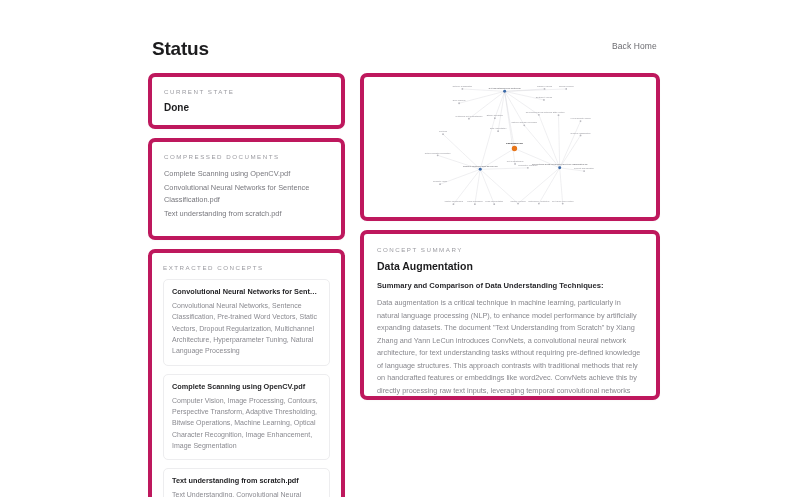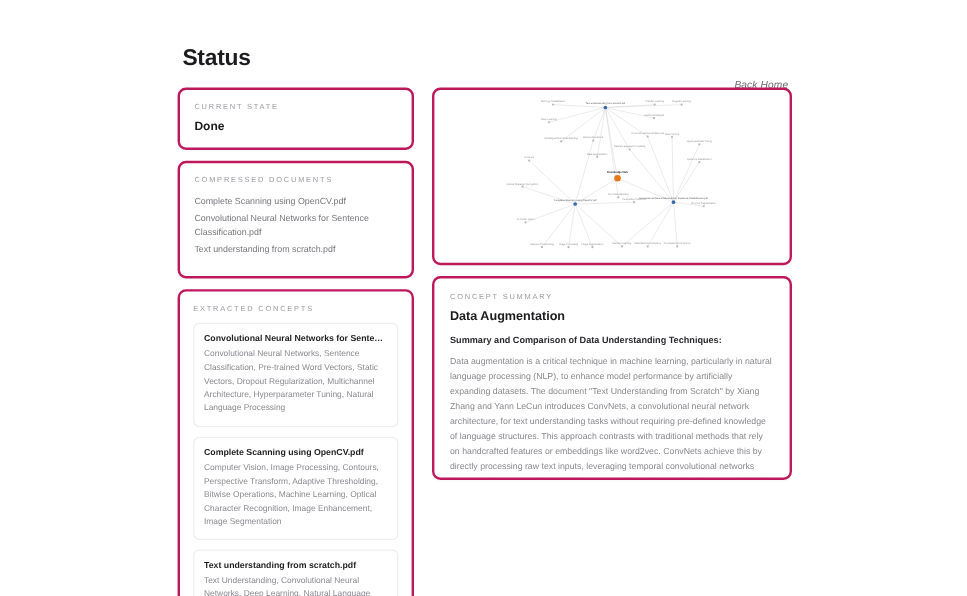--- a/index.html
+++ b/index.html
@@ -24,38 +24,37 @@
   }
   .page-title {
     font-size: 19px;
     font-weight: bold;
     color: #1c1c1e;
     letter-spacing: -0.2px;
     margin: 0;
   }
   .back-home {
     position: absolute;
-    left: 612px; top: 65px;
+    left: 612px; top: 41px;
     font-size: 8.5px;
     color: #6b6b70;
     letter-spacing: 0.1px;
     cursor: pointer;
     text-decoration: none;
-    font-style: italic;
   }
 
   
   .left-col {
     position: absolute;
     left: 148px; top: 73px;
     width: 197px;
   }
   .card {
     background: #ffffff;
-    border: 2px solid #be185d;
+    border: 4px solid #be185d;
     border-radius: 7px;
     box-shadow: 0 1px 2px rgba(0,0,0,0.022);
   }
   .sec-label {
     font-size: 6.2px;
     letter-spacing: 1.5px;
     color: #9b9ba1;
     text-transform: uppercase;
     font-weight: 500;
   }

